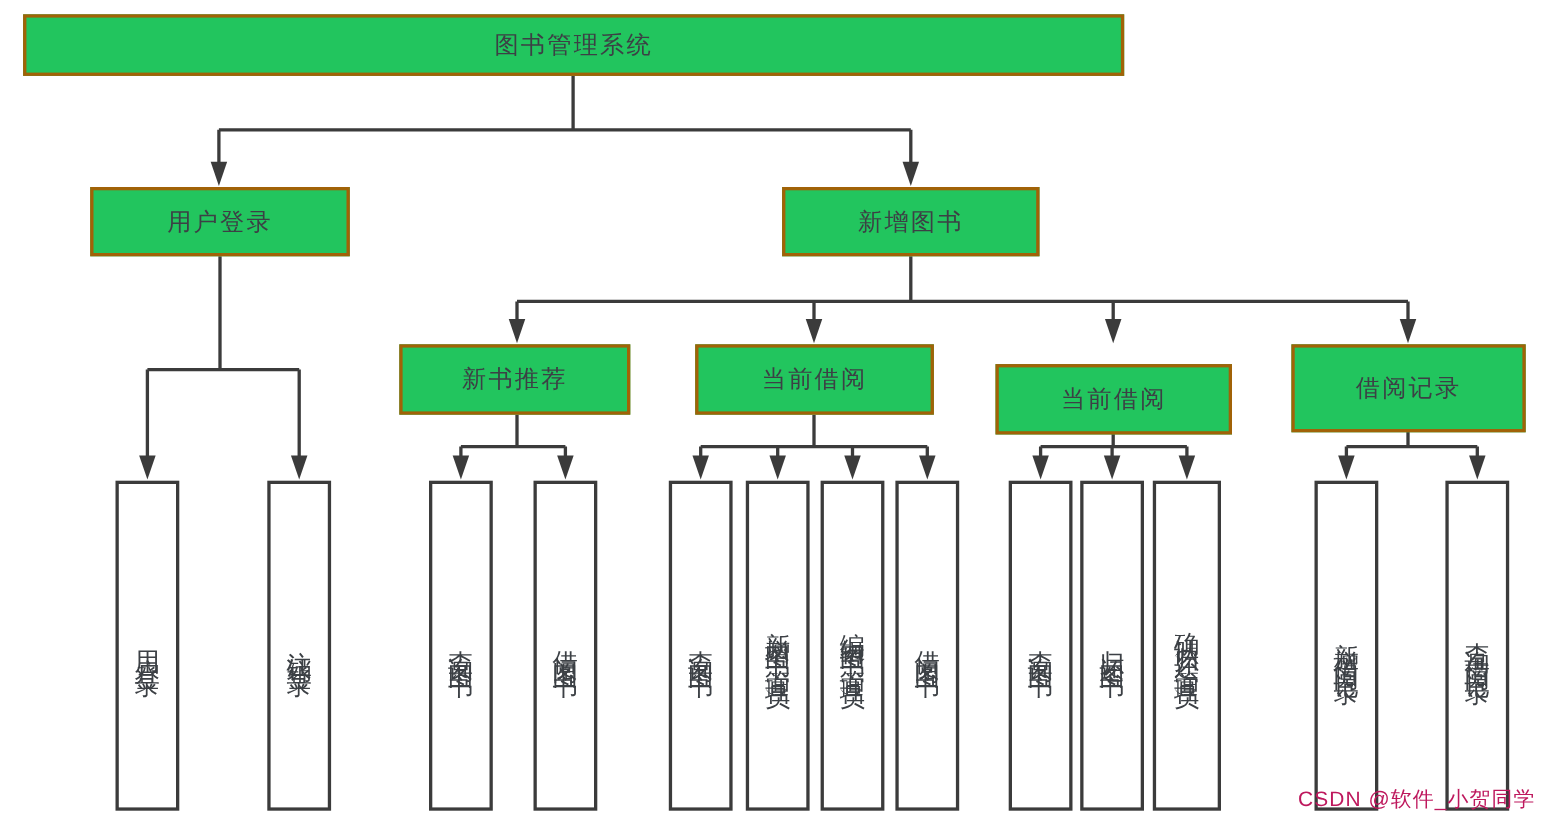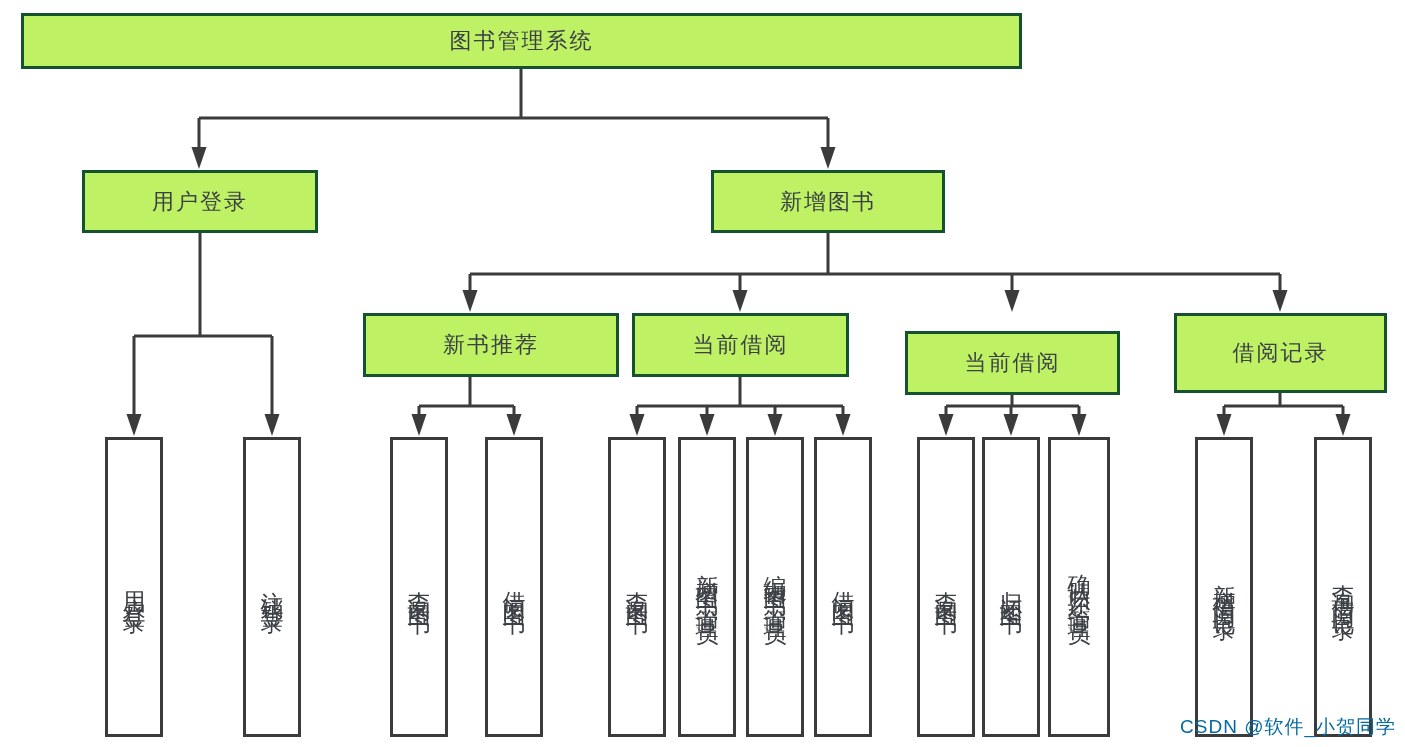--- a/index.html
+++ b/index.html
@@ -9,22 +9,22 @@
     position: relative;
     width: 1405px;
     height: 747px;
     background: #ffffff;
     overflow: hidden;
     color: #3c4045;
   }
   svg.wires { position: absolute; left: 0; top: 0; z-index: 1; }
   .node {
     position: absolute;
-    background: #bef264;
-    border: 3px solid #14532d;
+    background: #22c55e;
+    border: 3px solid #a16207;
     display: flex;
     align-items: center;
     justify-content: center;
     font-size: 22px;
     letter-spacing: 2px;
     z-index: 2;
     white-space: nowrap;
   }
   .vnode {
     position: absolute;
@@ -44,21 +44,21 @@
     line-height: 1.25;
     letter-spacing: 7px;
     color: #3c4045;
   }
   .watermark {
     position: absolute;
     right: 9px;
     bottom: 7px;
     font-size: 19px;
     letter-spacing: 1px;
-    color: #0369a1;
+    color: #be185d;
     z-index: 3;
   }
 </style>
 </head>
 <body>
 
 <div class="stage">
 
   <svg class="wires" width="1405" height="747" viewBox="0 0 1405 747">
     <g stroke="#3b3b3b" stroke-width="3" fill="none">
@@ -98,21 +98,21 @@
       <polygon points="1224,436 1216.5,414 1231.5,414"></polygon>
       <polygon points="1343,436 1335.5,414 1350.5,414"></polygon>
     </g>
   </svg>
 
   <div class="node" style="left:21px; top:13px; width:1001px; height:56px;">图书管理系统</div>
 
   <div class="node" style="left:82px; top:170px; width:236px; height:63px;">用户登录</div>
   <div class="node" style="left:711px; top:170px; width:234px; height:63px;">新增图书</div>
 
-  <div class="node" style="left:363px; top:313px; width:256px; height:64px;">新书推荐</div>
+  <div class="node" style="left:363px; top:313px; width:210px; height:64px;">新书推荐</div>
   <div class="node" style="left:632px; top:313px; width:217px; height:64px;">当前借阅</div>
   <div class="node" style="left:905px; top:331px; width:215px; height:64px;">当前借阅</div>
   <div class="node" style="left:1174px; top:313px; width:213px; height:80px;">借阅记录</div>
 
   <div class="vnode" style="left:105px; width:58px;">
     <span>用户登录</span>
   </div>
   <div class="vnode" style="left:243px; width:58px;">
     <span>注销登录</span>
   </div>

